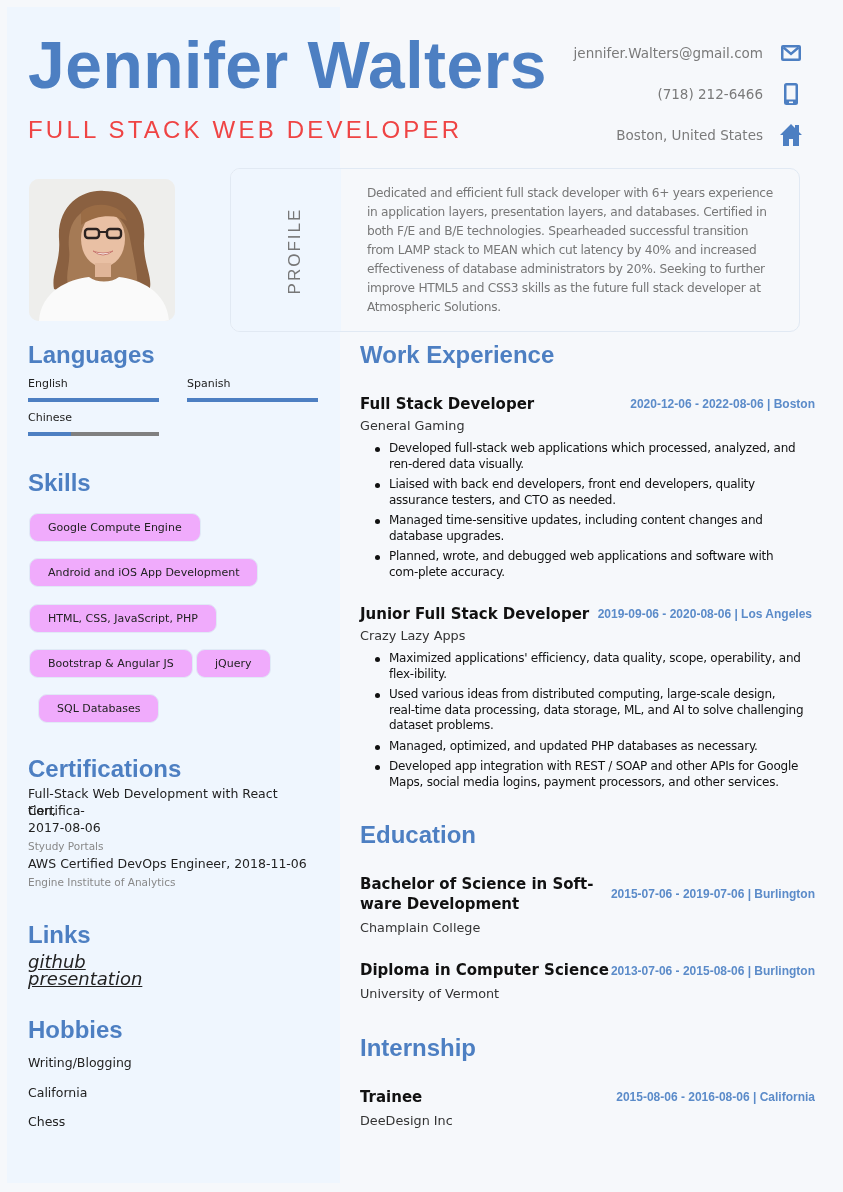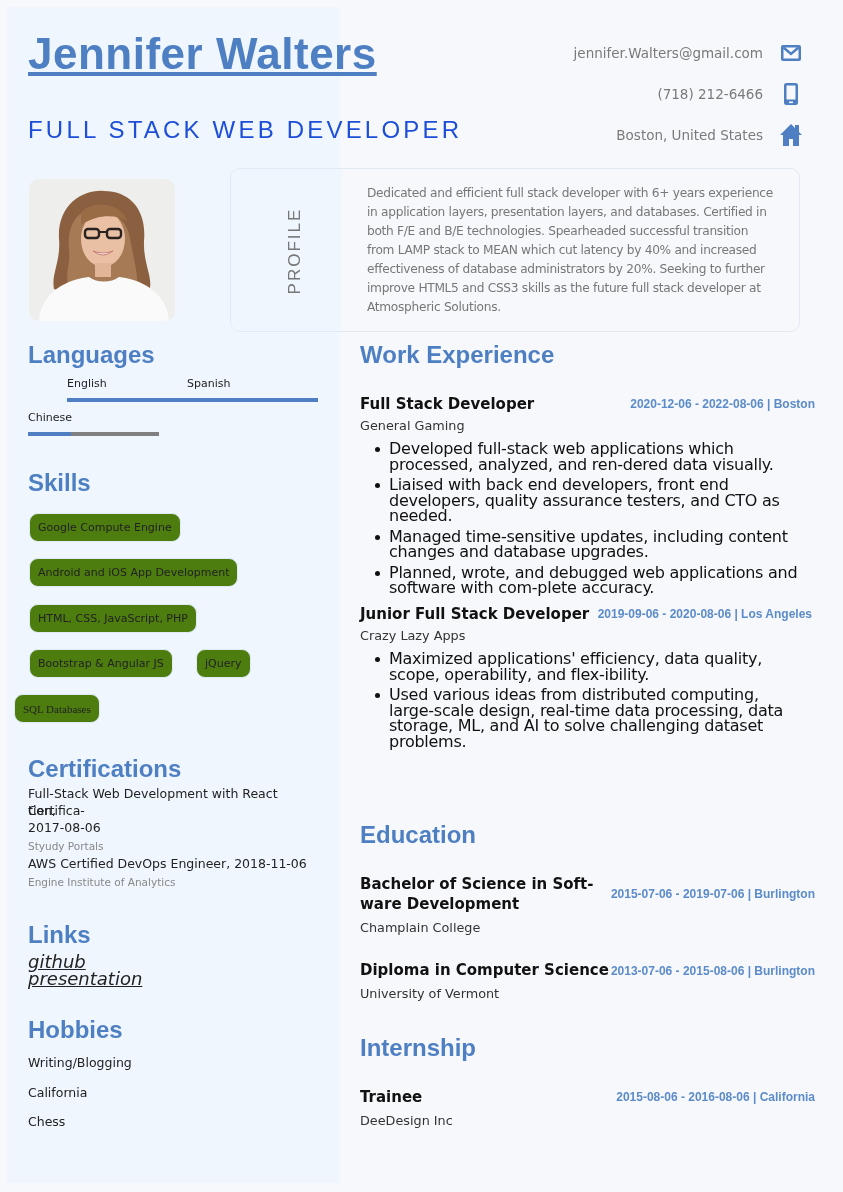--- a/index.html
+++ b/index.html
@@ -10,28 +10,27 @@
       color: #1a1a1a;
       position: relative;
     }
     .left-panel {
       position: absolute; left: 7px; top: 7px; width: 333px; height: 1176px;
       background: #eff6fe;
     }
     .name {
       position: absolute; left: 28px; top: 32px;
       font-family: "Liberation Sans", sans-serif; font-weight: 700;
-      font-size: 44px; color: #4d7fc2; letter-spacing: 0.5px; line-height: 1;
+      font-size: 66px; color: #4d7fc2; letter-spacing: 0.5px; line-height: 1;
       white-space: nowrap;
-      text-decoration: underline;
     }
     .role {
       position: absolute; left: 28px; top: 116px;
       font-family: "Liberation Sans", sans-serif; font-size: 24px;
-      letter-spacing: 3.2px; color: #1d4ed8; white-space: nowrap; text-align: right;
+      letter-spacing: 3.2px; color: #ef4444; white-space: nowrap; text-align: right;
     }
     .contact {
       position: absolute; right: 40px; top: 32px; width: 300px;
     }
     .contact-row {
       display: flex; justify-content: flex-end; align-items: center;
       height: 41px;
       text-align: center;
     }
     .contact-text {
@@ -67,41 +66,41 @@
       position: absolute; font-family: "Liberation Sans", sans-serif;
       font-weight: 700; font-size: 24px; color: #4d7fc2; white-space: nowrap;
     }
     .lang {
       position: absolute; width: 131px;
     }
     .lang-name { font-size: 11px; color: #222; }
     .lang-bar { position: relative; height: 4px; background: #808080; margin-top: 8px; }
     .lang-fill { position: absolute; left: 0; top: 0; height: 4px; background: #4d7fc2; }
     .chip {
-      position: absolute; height: 29px; padding: 0 8px;
-      background: #4d7c0f; border: 1px solid #e0eaf6; border-radius: 9px;
+      position: absolute; height: 29px; padding: 0 18px;
+      background: #f0abfc; border: 1px solid #e0eaf6; border-radius: 9px;
       font-size: 11px; color: #222; display: flex; align-items: center;
       white-space: nowrap;
     }
     .cert-title { position: absolute; left: 28px; font-size: 12.5px; color: #222; line-height: 17px; width: 295px; }
     .cert-org { position: absolute; left: 28px; font-size: 10.5px; color: #888; }
     .link { position: absolute; left: 28px; font-size: 18px; color: #222; text-decoration: underline; font-style: italic; }
     .hobby { position: absolute; left: 28px; font-size: 12.5px; color: #222; }
     .job-title {
       position: absolute; left: 360px; font-family: "DejaVu Sans", sans-serif;
       font-weight: 700; font-size: 15px; color: #111; line-height: 20px;
     }
     .job-meta {
       position: absolute; right: 28px; font-family: Liberation Sans, sans-serif;
       font-weight: 700; font-size: 12px; color: #5b8bc9; white-space: nowrap;
     }
     .job-company { position: absolute; left: 360px; font-size: 12.8px; color: #333; }
     .bullets { position: absolute; left: 374px; width: 430px; list-style: none; }
     .bullets li {
-      position: relative; padding-left: 15px; font-size: 16px;
+      position: relative; padding-left: 15px; font-size: 12px;
       line-height: 15.5px; color: #111; margin-bottom: 5px; letter-spacing: -0.25px;
     }
     .bullets li::before {
       content: ""; position: absolute; left: 1px; top: 6px; width: 5px; height: 5px;
       border-radius: 50%; background: #111;
     }
   </style>
 </head>
 <body>
 
@@ -159,21 +158,21 @@
 </div>
 
 <div class="profile-box">
   <div class="profile-label-wrap">
     <div class="profile-label">PROFILE</div>
   </div>
   <p class="profile-text">Dedicated and efficient full stack developer with 6+ years experience in application layers, presentation layers, and databases. Certified in both F/E and B/E technologies. Spearheaded successful transition from LAMP stack to MEAN which cut latency by 40% and increased effectiveness of database administrators by 20%. Seeking to further improve HTML5 and CSS3 skills as the future full stack developer at Atmospheric Solutions.</p>
 </div>
 
 <h2 class="sec-title" style="left:28px; top:341px;">Languages</h2>
-<div class="lang" style="left:28px; top:377px;margin-left:39px;">
+<div class="lang" style="left:28px; top:377px;">
   <div class="lang-name">English</div>
   <div class="lang-bar">
       <div class="lang-fill" style="width:100%;"></div>
     </div>
 </div>
 <div class="lang" style="left:187px; top:377px;">
   <div class="lang-name">Spanish</div>
   <div class="lang-bar">
       <div class="lang-fill" style="width:100%;"></div>
     </div>
@@ -184,21 +183,21 @@
       <div class="lang-fill" style="width:33%;"></div>
     </div>
 </div>
 
 <h2 class="sec-title" style="left:28px; top:469px;">Skills</h2>
 <div class="chip" style="left:29px; top:513px;">Google Compute Engine</div>
 <div class="chip" style="left:29px; top:558px;">Android and iOS App Development</div>
 <div class="chip" style="left:29px; top:604px;">HTML, CSS, JavaScript, PHP</div>
 <div class="chip" style="left:29px; top:649px;">Bootstrap &amp; Angular JS</div>
 <div class="chip" style="left:196px; top:649px;">jQuery</div>
-<div class="chip" style="left:14px; top:694px;font-family:Liberation Serif, serif;">SQL Databases</div>
+<div class="chip" style="left:38px; top:694px;">SQL Databases</div>
 
 <h2 class="sec-title" style="left:28px; top:755px;">Certifications</h2>
 <div class="cert-title" style="top:785px;">Full-Stack Web Development with React Certifica-</div>
 <div class="cert-title" style="top:802px;">tion,</div>
 <div class="cert-title" style="top:819px;">2017-08-06</div>
 <div class="cert-org" style="top:840px;">Styudy Portals</div>
 <div class="cert-title" style="top:855px;">AWS Certified DevOps Engineer, 2018-11-06</div>
 <div class="cert-org" style="top:876px;">Engine Institute of Analytics</div>
 
 <h2 class="sec-title" style="left:28px; top:921px;">Links</h2>
@@ -221,20 +220,22 @@
   <li>Managed time-sensitive updates, including content changes and database upgrades.</li>
   <li>Planned, wrote, and debugged web applications and software with com-plete accuracy.</li>
 </ul>
 
 <div class="job-title" style="top:604px;">Junior Full Stack Developer</div>
 <div class="job-meta" style="top:607px; right:31px;">2019-09-06 - 2020-08-06  |  Los Angeles</div>
 <div class="job-company" style="top:628px;">Crazy Lazy Apps</div>
 <ul class="bullets" style="top:651px;">
   <li>Maximized applications' efficiency, data quality, scope, operability, and flex-ibility.</li>
   <li>Used various ideas from distributed computing, large-scale design, real-time data processing, data storage, ML, and AI to solve challenging dataset problems.</li>
+  <li>Managed, optimized, and updated PHP databases as necessary.</li>
+  <li>Developed app integration with REST / SOAP and other APIs for Google Maps, social media logins, payment processors, and other services.</li>
 </ul>
 
 <h2 class="sec-title" style="left:360px; top:821px;">Education</h2>
 <div class="job-title" style="top:874px;">Bachelor of Science in Soft-</div>
 <div class="job-title" style="top:894px;">ware Development</div>
 <div class="job-meta" style="top:887px;">2015-07-06 - 2019-07-06  |  Burlington</div>
 <div class="job-company" style="top:920px;">Champlain College</div>
 
 <div class="job-title" style="top:960px;">Diploma in Computer Science</div>
 <div class="job-meta" style="top:964px;">2013-07-06 - 2015-08-06  |  Burlington</div>

